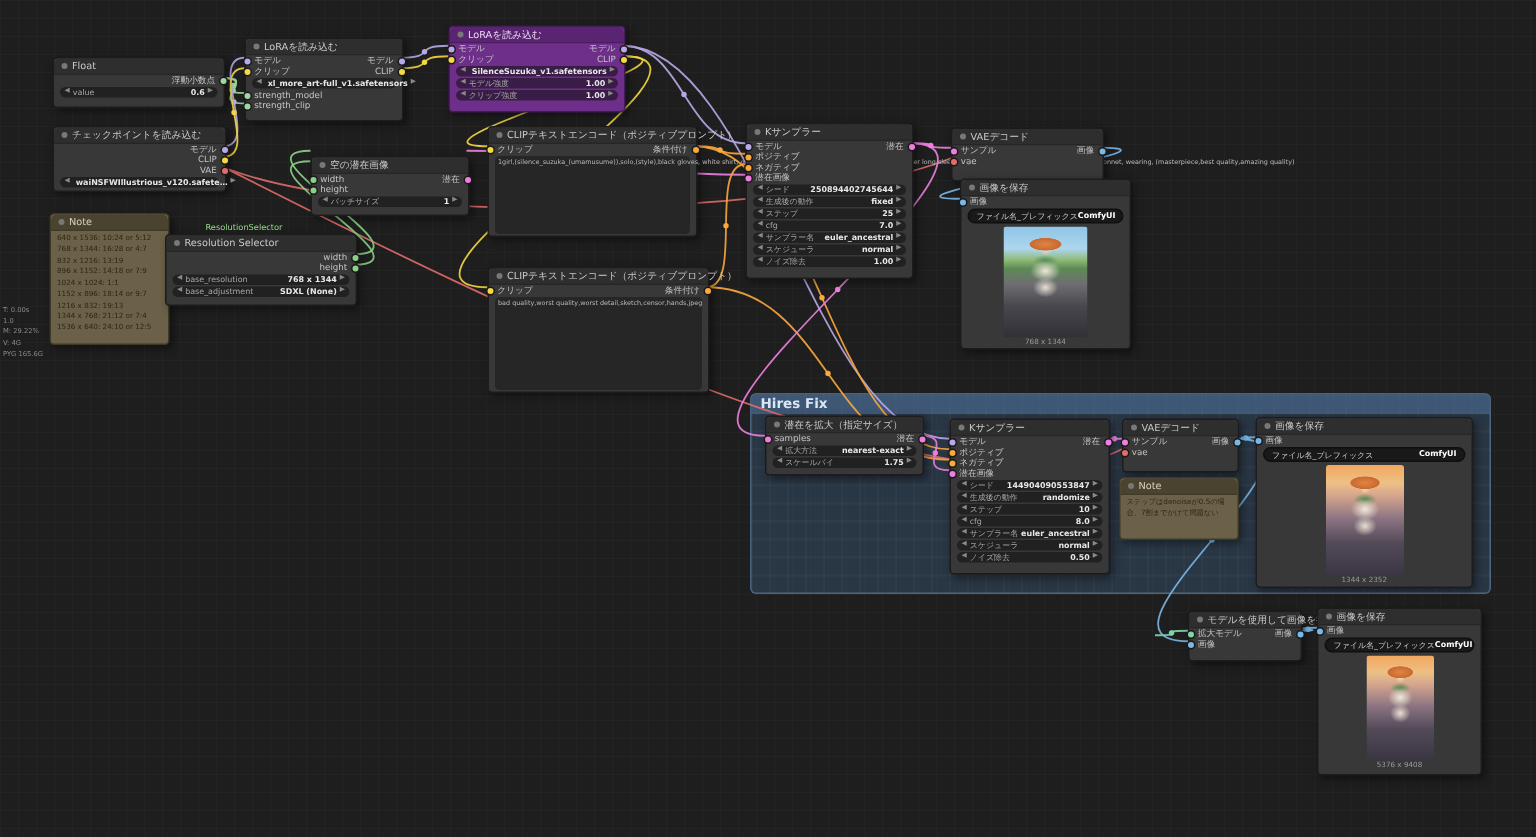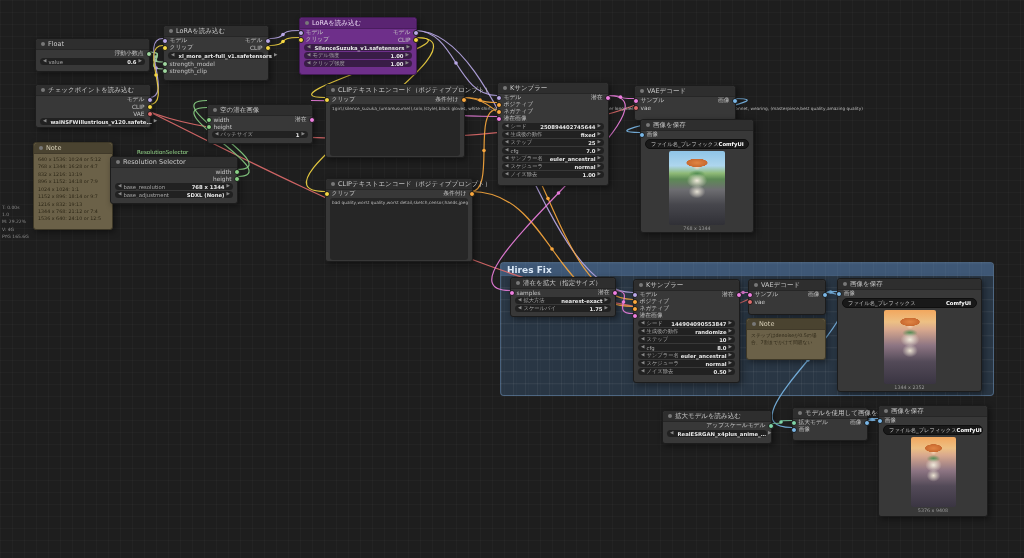--- a/index.html
+++ b/index.html
@@ -644,38 +644,20 @@
           <span>画像</span>
         </div>
       </div>
       <div class="pill-wide">
         <span class="pw-label">ファイル名_プレフィックス</span>
         <span class="pw-value">ComfyUI</span>
       </div>
       <div class="preview prev-sunset" style="width: 52px; height: 74px;"></div>
       <div class="img-caption">1344 x 2352</div>
     </div>
-    <div class="node" style="left: 662px; top: 410px; width: 108px; height: 32px;">
-      <div class="node-header">
-        <span class="collapse-dot"></span>
-        <span class="node-title">拡大モデルを読み込む</span>
-      </div>
-      <div class="io-row">
-        <div class="slot out">
-          <span>アップスケールモデル</span>
-          <span class="slot-dot" style="background: rgb(127, 212, 168);"></span>
-        </div>
-      </div>
-      <div class="widget-row">
-        <span class="w-arrow">◀</span>
-        <span class="w-label">モデル名</span>
-        <span class="w-value">RealESRGAN_x4plus_anime_…</span>
-        <span class="w-arrow">▶</span>
-      </div>
-    </div>
     <div class="node" style="left: 792px; top: 407px; width: 74px; height: 32px;">
       <div class="node-header">
         <span class="collapse-dot"></span>
         <span class="node-title">モデルを使用して画像を拡大</span>
       </div>
       <div class="io-row">
         <div class="slot in">
           <span class="slot-dot" style="background: rgb(127, 212, 168);"></span>
           <span>拡大モデル</span>
         </div>

